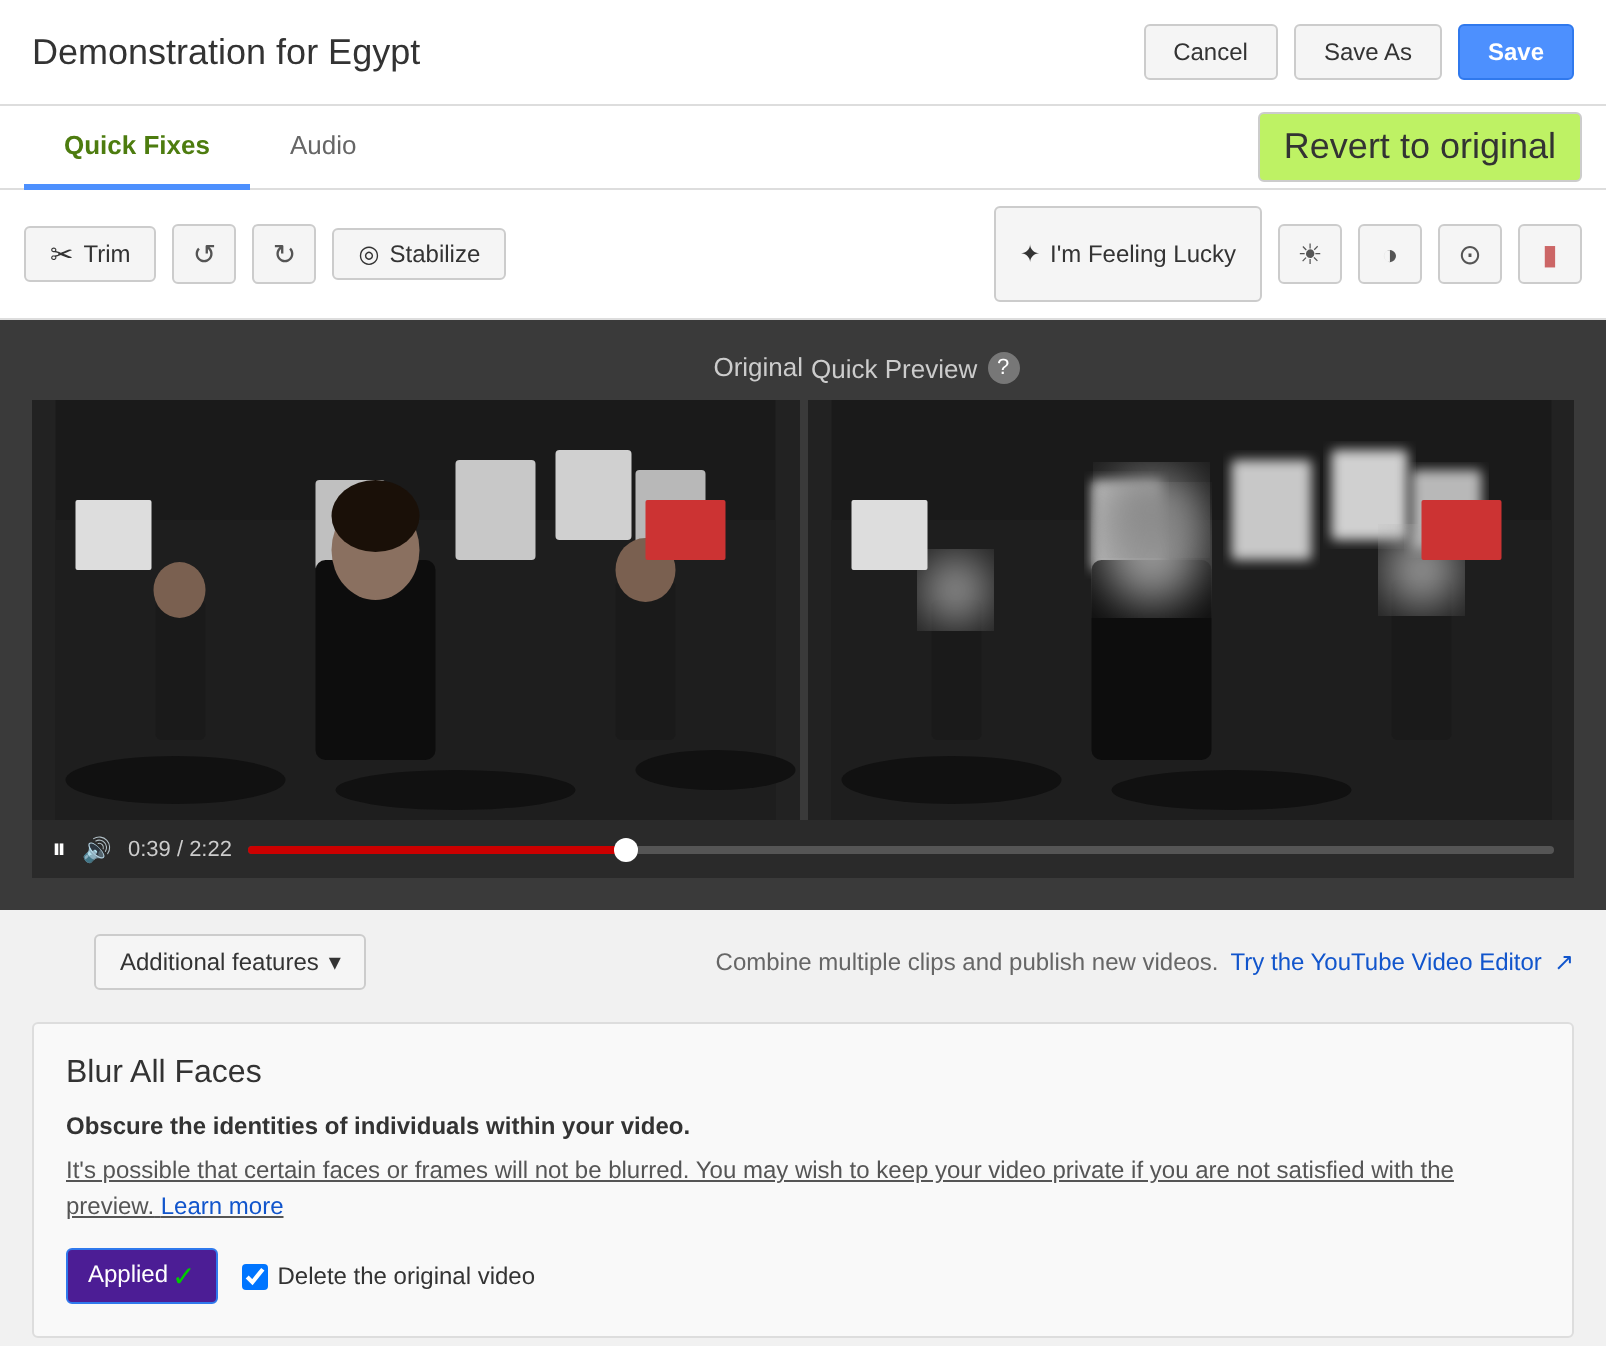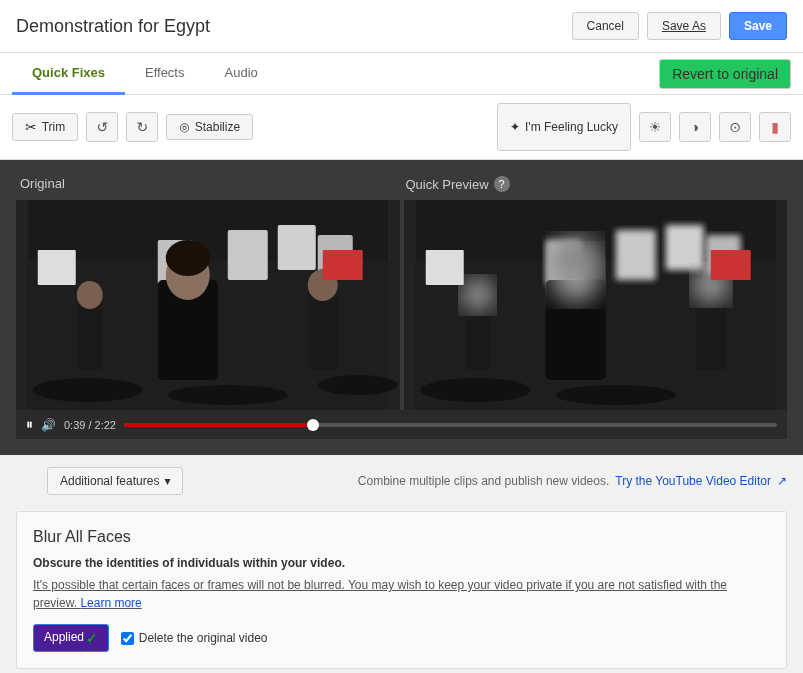--- a/index.html
+++ b/index.html
@@ -33,21 +33,20 @@
       color: #333;
     }
     .btn-save-as {
       background: #f5f5f5;
       border: 1px solid #ccc;
       border-radius: 3px;
       padding: 6px 14px;
       cursor: pointer;
       font-size: 12px;
       color: #333;
-      text-decoration: underline;
     }
     .btn-save {
       background: #4d90fe;
       border: 1px solid #3079ed;
       border-radius: 3px;
       padding: 6px 14px;
       cursor: pointer;
       font-size: 12px;
       color: #fff;
       font-weight: bold;
@@ -73,26 +72,26 @@
       color: #666;
       border-bottom: 3px solid transparent;
       margin-bottom: -1px;
     }
     .tab.active {
       color: #4d7c0f;
       border-bottom: 3px solid #4d90fe;
       font-weight: bold;
     }
     .btn-revert {
-      background: #22c55e;
+      background: #bef264;
       border: 1px solid #ccc;
       border-radius: 3px;
       padding: 6px 12px;
       cursor: pointer;
-      font-size: 14px;
+      font-size: 18px;
       color: #333;
     }
 
     
     .toolbar {
       background: #fff;
       border-bottom: 1px solid #ddd;
       padding: 8px 12px;
       display: flex;
       align-items: center;
@@ -147,20 +146,21 @@
     }
     .video-labels {
       display: flex;
       color: #ccc;
       font-size: 13px;
       margin-bottom: 8px;
     }
     .video-labels .original-label {
       flex: 1;
       padding-left: 4px;
+      text-align: right;
     }
     .video-labels .preview-label {
       flex: 1;
       padding-left: 4px;
       display: flex;
       align-items: center;
       gap: 5px;
     }
     .preview-help {
       display: inline-block;
@@ -362,21 +362,20 @@
   <div class="header-buttons">
     <button class="btn-cancel">Cancel</button>
     <button class="btn-save-as">Save As</button>
     <button class="btn-save">Save</button>
   </div>
 </div>
 
 <div class="tabs-bar">
   <div class="tabs-left">
     <div class="tab active">Quick Fixes</div>
-    <div class="tab">Effects</div>
     <div class="tab">Audio</div>
   </div>
   <button class="btn-revert">Revert to original</button>
 </div>
 
 <div class="toolbar">
   <button class="toolbar-btn">
     <span class="scissors-icon"></span>
     <span>Trim</span>
   </button>

